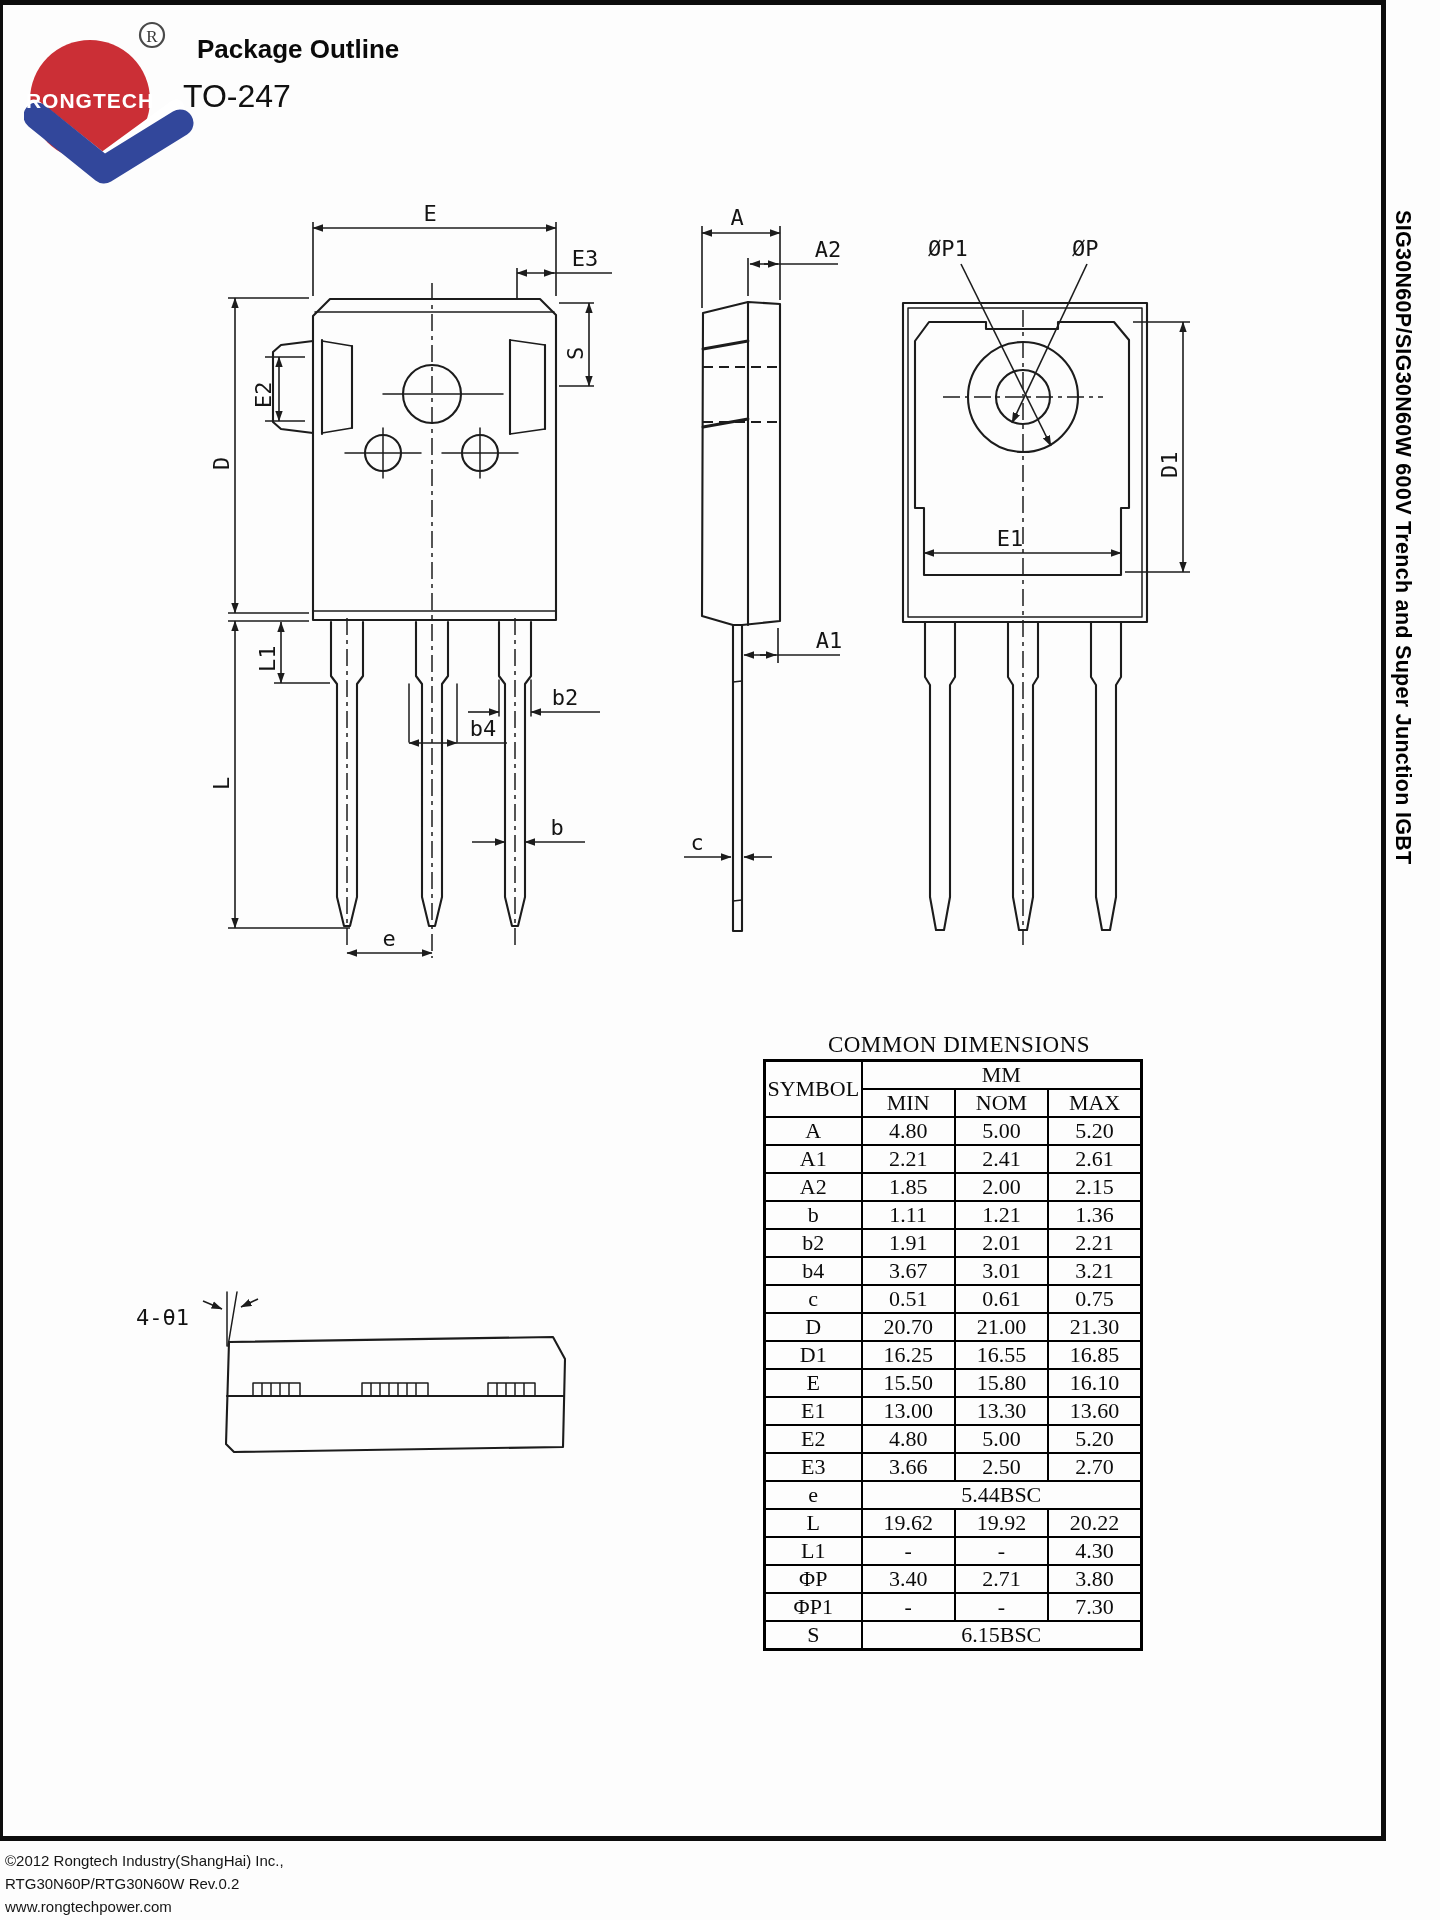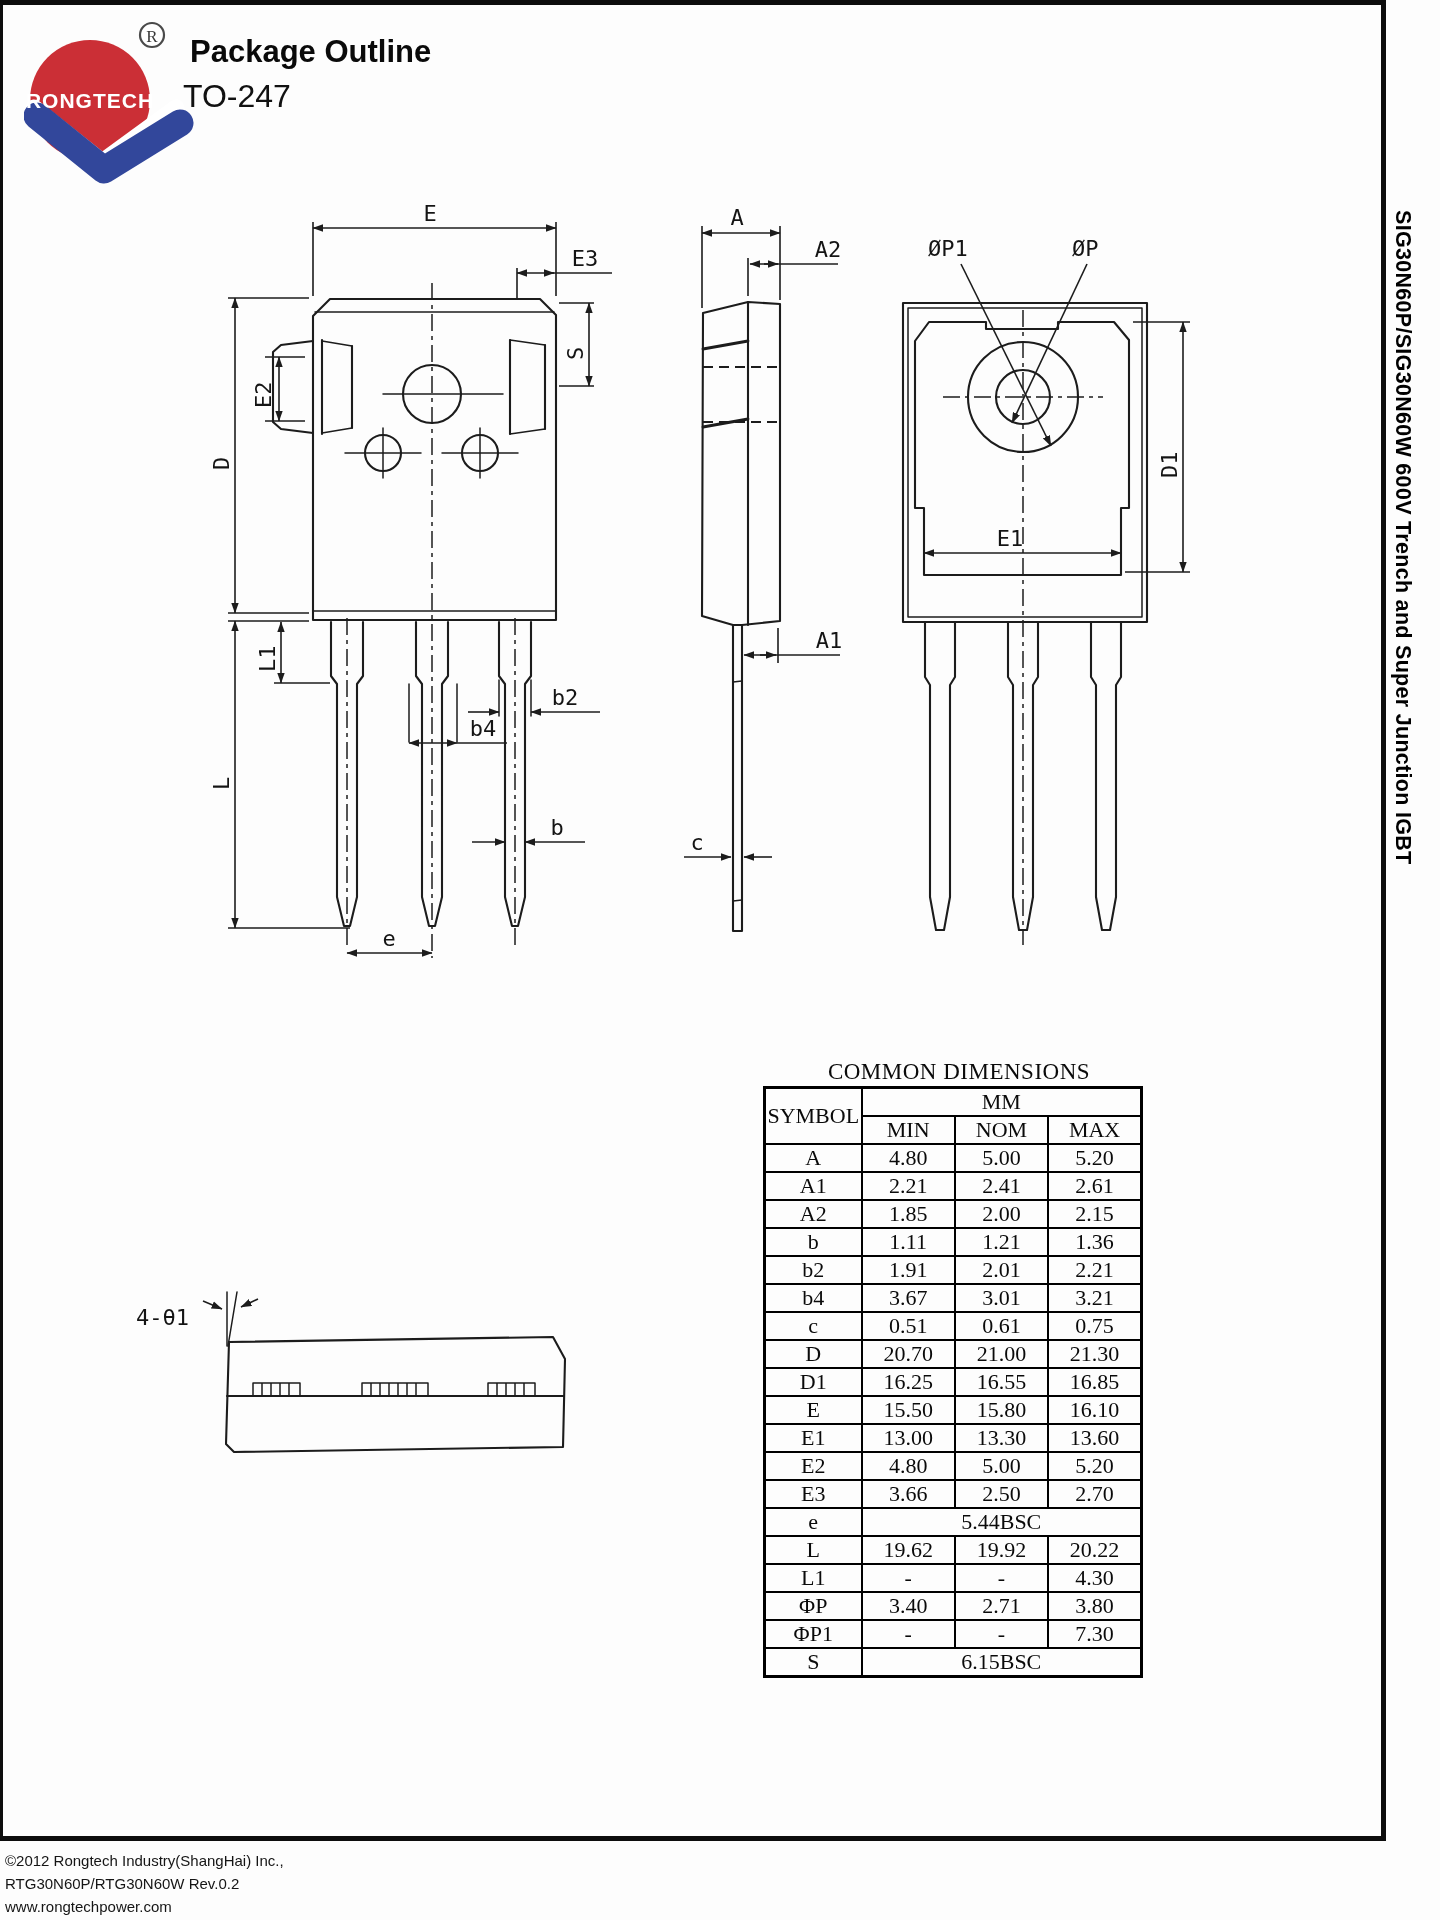--- a/index.html
+++ b/index.html
@@ -1,25 +1,25 @@
 <!DOCTYPE html>
 <html><head>
 <meta charset="utf-8">
 <style>
   html,body{margin:0;padding:0}
   body{width:1440px;height:1920px;position:relative;background:#fdfdfd;
        font-family:"Liberation Sans",sans-serif;overflow:hidden;color:#111}
   .frame{position:absolute;left:0;top:0;width:1386px;height:1841px;box-sizing:border-box;
          border-top:5px solid #0d0d0d;border-right:5px solid #0d0d0d;
          border-bottom:5px solid #0d0d0d;border-left:3px solid #0d0d0d}
-  .brand-title{position:absolute;left:190px;top:34px;font-size:31px;font-weight:700;color:#0a0a0a}
+  .brand-title{position:absolute;left:197px;top:34px;font-size:26px;font-weight:700;color:#0a0a0a}
   .brand-sub{position:absolute;left:183px;top:78px;font-size:32px;color:#111}
   .sidebar-text{position:absolute;left:1390px;top:210px;height:700px;writing-mode:vertical-rl;
                 font-weight:700;font-size:21.5px;color:#000;white-space:nowrap;letter-spacing:.3px}
-  .table-wrap{position:absolute;left:763px;top:1059px;width:392px}
+  .table-wrap{position:absolute;left:763px;top:1032px;width:392px}
   .table-title{font-family:"Liberation Serif",serif;font-size:23px;color:#0a0a0a;
                text-align:center;margin-bottom:1px;letter-spacing:.5px}
   table.dims{border-collapse:collapse;width:380px;font-family:"Liberation Serif",serif;
              color:#0a0a0a;border:3px solid #000;table-layout:fixed}
   .dims th,.dims td{border:2px solid #000;text-align:center;font-size:22px;font-weight:400;
                     height:26px;line-height:26px;padding:0;overflow:hidden}
   .footer{position:absolute;left:5px;top:1849px;font-size:15px;line-height:23px;color:#151515}
   
   .ln{fill:none;stroke:#1c1c1c;stroke-width:2.1;stroke-linejoin:round;stroke-linecap:round}
   .thin{stroke-width:1.5}

